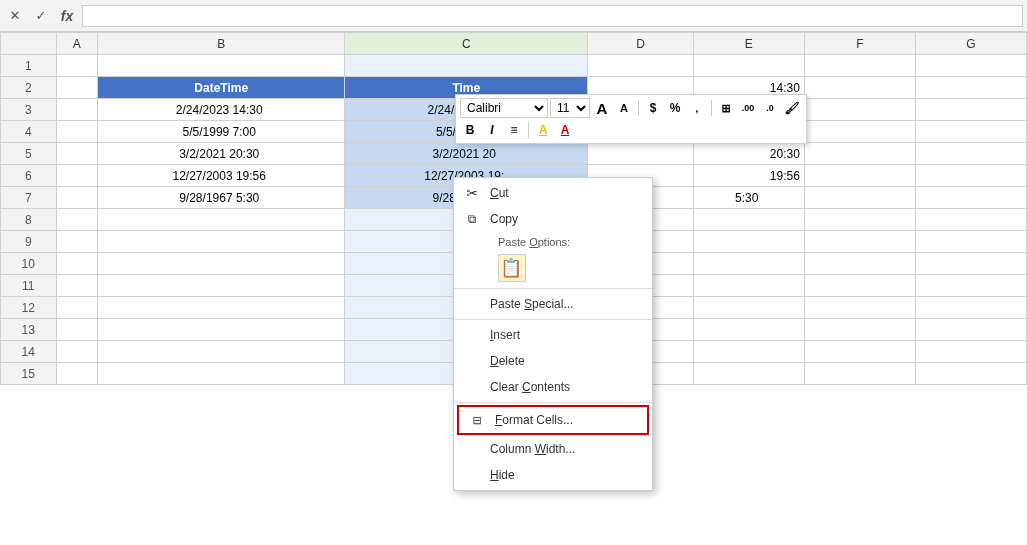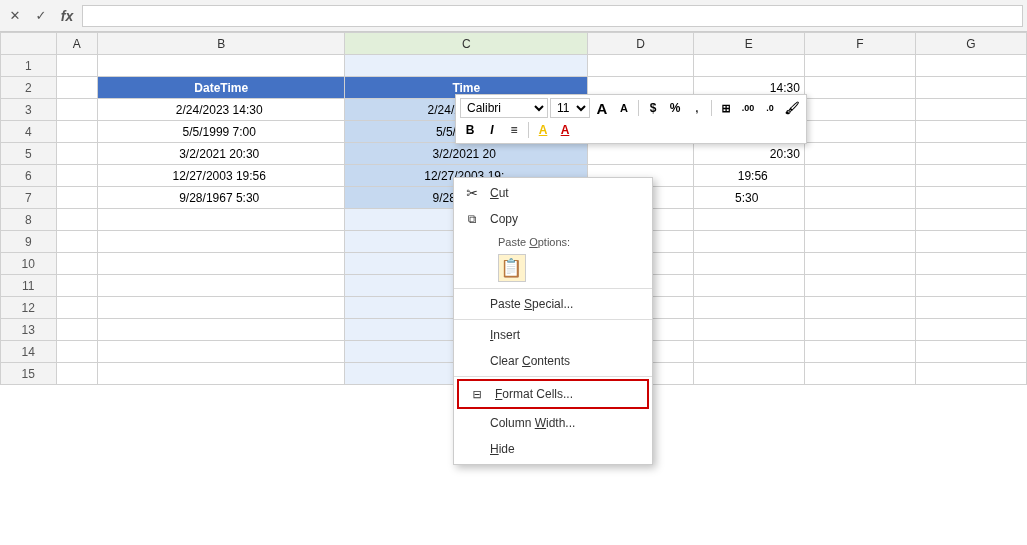--- a/index.html
+++ b/index.html
@@ -335,21 +335,21 @@
           <td></td>
           <td></td>
         </tr>
 
         <tr>
           <td class="row-num">6</td>
           <td></td>
           <td class="data-cell">12/27/2003 19:56</td>
           <td class="data-cell-c">12/27/2003 19:</td>
           <td></td>
-          <td style="text-align:center;padding-right:4px;padding-left:12px;">19:56</td>
+          <td style="text-align:right;padding-right:4px;padding-left:12px;">19:56</td>
           <td></td>
           <td></td>
         </tr>
 
         <tr>
           <td class="row-num">7</td>
           <td></td>
           <td class="data-cell">9/28/1967 5:30</td>
           <td class="data-cell-c">9/28/1967 5</td>
           <td></td>
@@ -498,20 +498,24 @@
       <span class="icon-area"></span>
       <span>Paste <span class="underline-char">S</span>pecial...</span>
     </div>
     <div class="menu-separator"></div>
 
     <div class="menu-item">
       <span class="icon-area"></span>
       <span><span class="underline-char">I</span>nsert</span>
     </div>
 
+    <div class="menu-item">
+      <span class="icon-area"></span>
+      <span><span class="underline-char">D</span>elete</span>
+    </div>
 
     <div class="menu-item">
       <span class="icon-area"></span>
       <span>Clear <span class="underline-char">C</span>ontents</span>
     </div>
     <div class="menu-separator"></div>
 
     <div style="border: 2px solid #c00; margin: 1px 3px;">
       <div class="menu-item" style="padding: 4px 8px;">
         <span class="icon-area" style="font-size:11px;">⊟</span>

